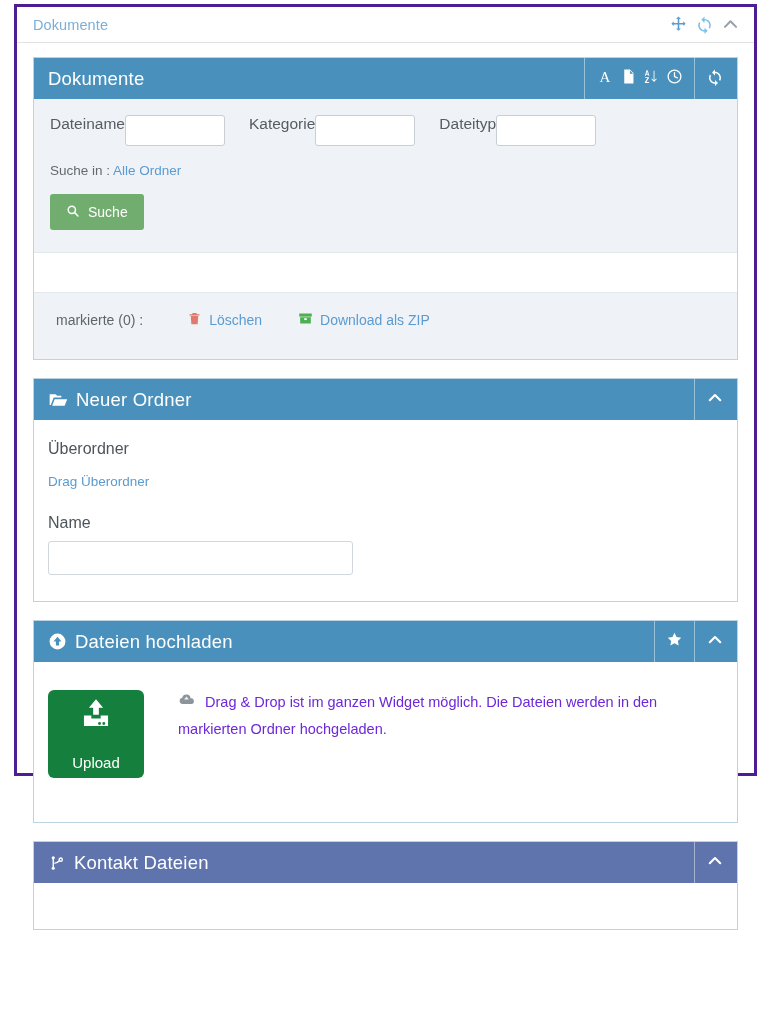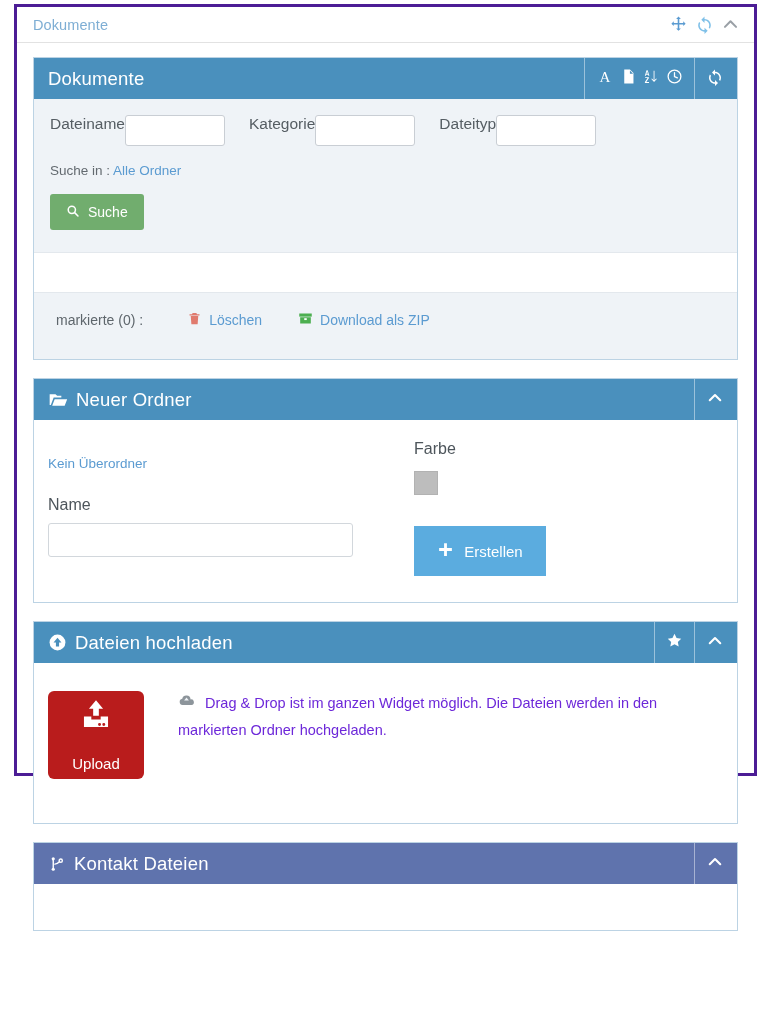--- a/index.html
+++ b/index.html
@@ -140,21 +140,21 @@
     width: 132px; height: 50px;
     background: #5bacdf; border: none; color: #fff;
     font-size: 15px; font-family: "Liberation Sans", sans-serif;
     cursor: pointer;
   }
 
   
   .upload-body { padding: 28px 20px 44px 14px; display: flex; align-items: flex-start; }
   .upload-btn {
     width: 96px; height: 88px;
-    background: #b91c1c;
+    background: #15803d;
     border: none; border-radius: 6px;
     color: #ffffff;
     display: flex; flex-direction: column;
     align-items: center; justify-content: center; gap: 20px;
     font-size: 15px;
     font-family: "Liberation Sans", sans-serif;
     cursor: pointer;
   }
   .upload-text {
     margin-left: 34px;
@@ -305,37 +305,26 @@
               <svg viewBox="0 0 24 24" width="18" height="18" fill="none" stroke="#fff" stroke-width="2.8" stroke-linecap="round" stroke-linejoin="round">
                 <polyline points="5,15 12,8 19,15"></polyline>
               </svg>
             </span>
           </div>
         </div>
       </div>
 
       <div class="folder-body">
         <div class="folder-left">
+          <div class="lbl-big">Überordner</div>
           <div style="margin-top:14px;">
-            <a href="#" class="link-blue">Kein Überordner</a>
+            <a href="#" class="link-blue">Drag Überordner</a>
           </div>
           <div class="lbl-big" style="margin-top:24px;">Name</div>
           <input class="name-input" style="margin-top: 9px;" type="text" value="">
-        </div>
-        <div class="folder-right">
-          <div class="lbl-big">Farbe</div>
-          <div class="color-swatch" style="margin-top:13px;"></div>
-          <button class="btn-create" style="margin-top:31px;">
-            <span>
-              <svg viewBox="0 0 24 24" width="17" height="17" fill="#fff">
-                <path d="M10 3h4v7h7v4h-7v7h-4v-7H3v-4h7V3z"></path>
-              </svg>
-            </span>
-            <span>Erstellen</span>
-          </button>
         </div>
       </div>
     </div>
 
     <div class="panel">
       <div class="panel-head">
         <span class="ph-icon">
           <svg viewBox="0 0 24 24" width="19" height="19" fill="#fff">
             <circle cx="12" cy="12" r="10"></circle>
             <path d="M12 6l5 6h-3v5h-4v-5H7l5-6z" fill="#4a90bd"></path>

